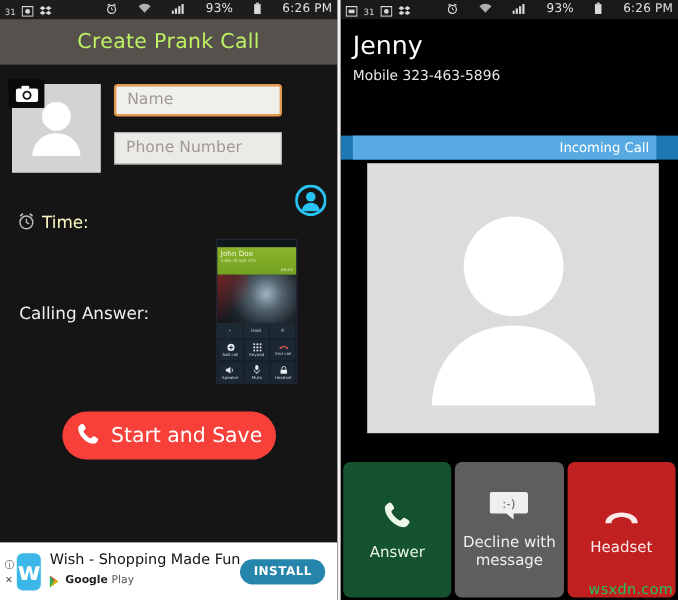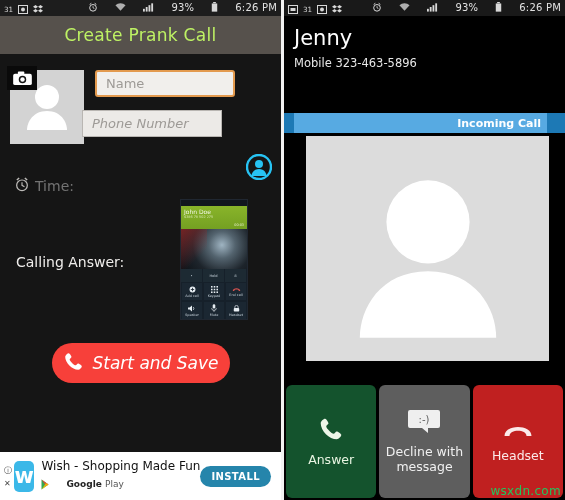--- a/index.html
+++ b/index.html
@@ -35,26 +35,26 @@
   .avatar-thumb{width:74px;height:74px;background:#d3d3d3;position:relative;}
   .avatar-person{position:absolute;left:50%;top:52%;transform:translate(-50%,-50%);}
   .cam-badge{position:absolute;left:-3px;top:-4px;width:30px;height:24px;
              background:#0a0a0a;display:flex;align-items:center;justify-content:center;}
 
   .field{position:absolute;height:27px;background:#eceae7;box-sizing:border-box;
          display:flex;align-items:center;padding-left:9px;}
   .field .ph{color:#9d9a96;font-size:13px;}
   .field-name{left:95px;top:16px;width:140px;border:2px solid #e39a4e;
               border-radius:3px;background:#f1efec;}
-  .field-phone{left:82px;top:56px;width:140px;border:1px solid #b9b6b2;font-style:italic;}
+  .field-phone{left:95px;top:56px;width:140px;border:1px solid #b9b6b2;}
 
   .contact-pick{position:absolute;left:246px;top:100px;width:26px;height:26px;}
 
   .time-row{position:absolute;left:14px;top:122px;display:flex;align-items:center;}
-  .time-label{color:#737373;font-size:14px;margin-left:5px;}
+  .time-label{color:#fef9c3;font-size:14px;margin-left:5px;}
   .time-select{position:absolute;left:88px;top:117px;width:158px;height:27px;
                border:1px solid #9b9895;border-radius:2px;
                background:linear-gradient(to bottom,#fcfcfc 0%,#eceae7 48%,#d9d6d2 52%,#eeecea 100%);
                display:flex;align-items:center;box-sizing:border-box;}
   .time-select .val{font-size:12px;color:#232323;padding-left:9px;}
   .caret{margin-left:auto;margin-right:11px;width:0;height:0;
          border-left:6px solid transparent;border-right:6px solid transparent;
          border-top:7px solid #1b1b1b;}
 
   .theme-label{position:absolute;left:16px;top:200px;color:#f0eeec;font-size:14px;}
@@ -78,50 +78,50 @@
   .tt-bar div{flex:1;display:flex;align-items:center;justify-content:center;
               color:#c6d2da;font-size:3.6px;border-right:1px solid #16202a;}
   .tt-grid{display:grid;grid-template-columns:1fr 1fr 1fr;}
   .tt-cell{height:19px;background:#1b2732;border:.5px solid #16202a;box-sizing:border-box;
            display:flex;flex-direction:column;align-items:center;justify-content:center;}
   .tt-cell span{color:#c3ced7;font-size:3.4px;margin-top:1px;}
 
   
   .start-btn{position:absolute;left:52px;top:289px;width:178px;height:40px;
              background:#f7403a;border-radius:20px;display:flex;align-items:center;
-             justify-content:center;gap:8px;font-style:italic;}
+             justify-content:center;gap:8px;}
   .start-btn .label{color:#fff;font-size:17px;}
 
   
   .ad{position:absolute;left:0;bottom:0;width:281px;height:48px;background:#fff;
       display:flex;align-items:center;box-sizing:border-box;padding:0 4px;}
   .ad-marks{display:flex;flex-direction:column;justify-content:center;gap:3px;
             color:#4a4a4a;font-size:8px;width:11px;}
   .ad-logo{width:31px;height:31px;background:#3bb8e8;border-radius:5px;margin:0 7px 0 2px;
            display:flex;align-items:center;justify-content:center;
            color:#fff;font-size:21px;line-height:1;font-weight:bold;}
   .ad-text{display:flex;flex-direction:column;justify-content:center;gap:2px;}
   .ad-title{font-size:12px;color:#111;white-space:nowrap;}
-  .ad-store{display:flex;align-items:center;gap:15px;}
+  .ad-store{display:flex;align-items:center;gap:3px;}
   .ad-store-name{font-size:9px;color:#222;font-weight:bold;}
   .ad-store-name i{font-weight:normal;color:#555;font-style:normal;}
   .ad-install{margin-left:auto;margin-right:6px;background:#2585ab;color:#fff;
               border-radius:13px;padding:5px 11px;font-size:10px;font-weight:bold;
               letter-spacing:.4px;}
 
   
   .caller-head{padding:8px 10px 0 10px;}
   .caller-name{color:#fff;font-size:21px;line-height:28px;}
   .caller-number{color:#e7e7e7;font-size:11.5px;margin-top:4px;}
 
   .incoming-bar{position:absolute;left:0;top:113px;width:281px;height:20px;
                 background:#1d79b5;display:flex;align-items:center;}
   .incoming-bar .inner{position:absolute;left:10px;top:0;width:253px;height:20px;
                 background:#57aae2;display:flex;align-items:center;justify-content:flex-end;}
-  .incoming-text{color:#fff;font-size:11px;padding-right:6px;font-weight:bold;}
+  .incoming-text{color:#fff;font-size:11px;padding-right:6px;}
 
   .big-photo{position:absolute;left:22px;top:136px;width:243px;height:225px;
              background:#dcdcdc;overflow:hidden;}
   .big-person{position:absolute;left:50%;top:54%;transform:translate(-50%,-50%);}
 
   .actions{position:absolute;left:0;bottom:0;width:281px;height:118px;display:flex;
            padding:3px 2px 2px 2px;box-sizing:border-box;gap:3px;}
   .act{flex:1;border-radius:6px;display:flex;flex-direction:column;
        align-items:center;justify-content:center;gap:6px;}
   .act .txt{font-size:12.5px;line-height:15px;text-align:center;}

